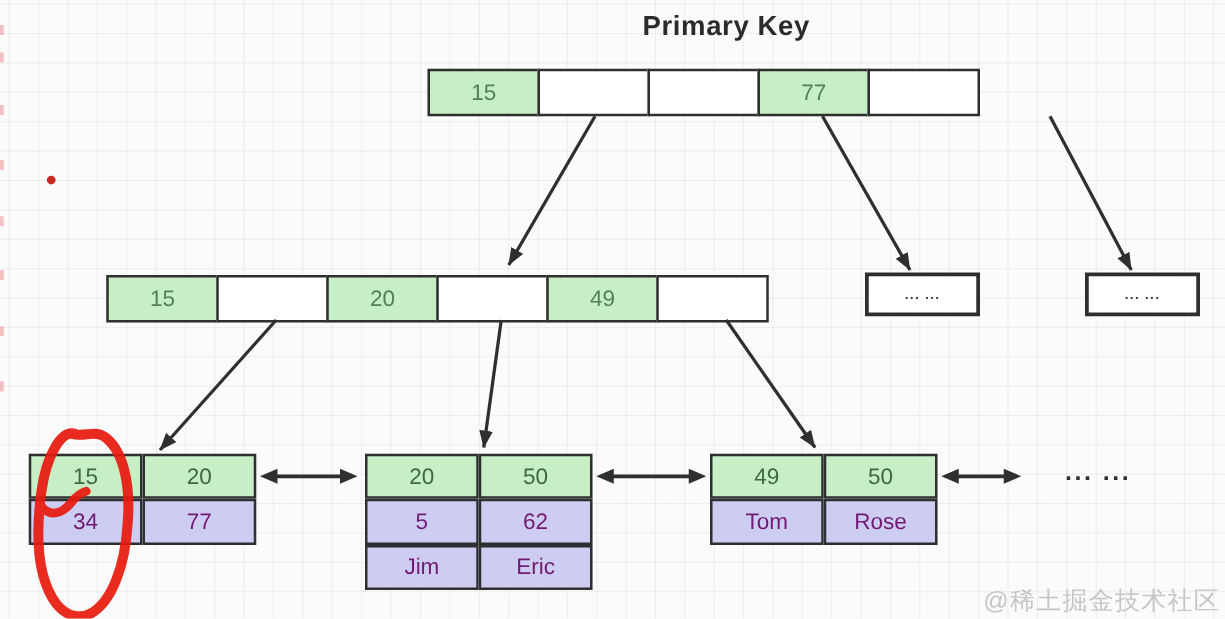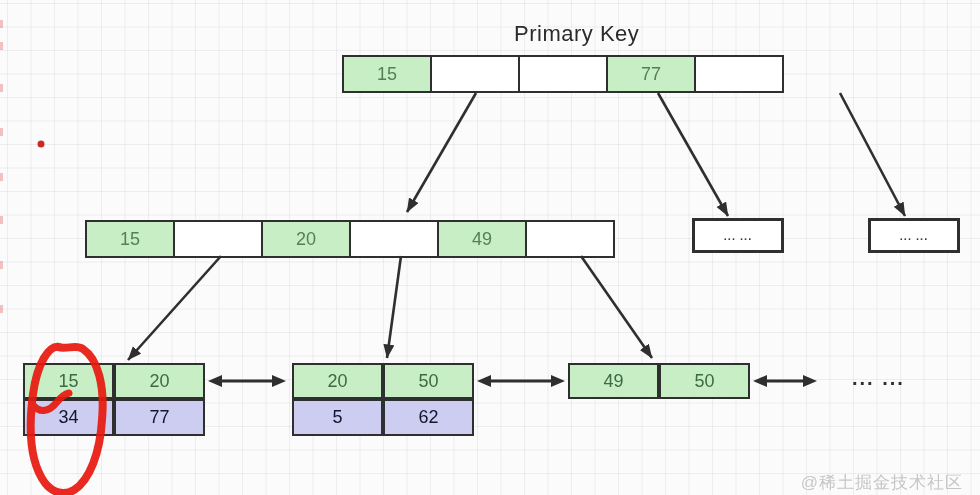--- a/index.html
+++ b/index.html
@@ -7,22 +7,22 @@
     position:relative; width:980px; height:495px; overflow:hidden;
     background-color:#fbfbfb;
     background-image:
       linear-gradient(to right, rgba(150,150,165,0.14) 1px, transparent 1px),
       linear-gradient(to bottom, rgba(150,150,165,0.14) 1px, transparent 1px);
     background-size:23.5px 23.5px;
     background-position:7px 3px;
     font-family:"Liberation Sans", sans-serif;
   }
   .title {
-    position:absolute; left:514px; top:21px;
-    font-size:22px; font-weight:normal; color:#2b2b2b;
+    position:absolute; left:514px; top:8px;
+    font-size:22px; font-weight:bold; color:#2b2b2b;
     letter-spacing:0.5px;
   }
   
   .keyrow { position:absolute; display:flex; }
   .keyrow .cell {
     box-sizing:border-box; width:90px; height:38px;
     border:2px solid var(--border-dark,#2f2f2f);
     background:#fff; display:flex; align-items:center; justify-content:center;
     font-size:18px; color:#547f58;
   }
@@ -36,28 +36,28 @@
     font-size:11px; font-weight:bold; color:#3a3a3a; letter-spacing:1px;
   }
   
   .leaf { position:absolute; top:363px; border-collapse:separate; border-spacing:0; }
   .leaf td {
     box-sizing:border-box; width:91px; height:36.3px;
     border:2px solid var(--border-dark,#2f2f2f);
     text-align:center; vertical-align:middle; font-size:18px;
   }
   .leaf tr.keyr td { background:var(--key-cell-green,#c8eec6); color:#3c6a43; }
-  .leaf tr.datar td { background:var(--data-cell-lavender,#cdcdf2); color:#0f172a; }
+  .leaf tr.datar td { background:var(--data-cell-lavender,#cdcdf2); color:#701a75; }
   .chain-ellipsis {
     position:absolute; left:852px; top:367px;
     font-size:20px; font-weight:bold; color:#2f2f2f; letter-spacing:2px;
   }
   .watermark {
-    position:absolute; right:17px; bottom:1px;
-    font-size:17px; color:#c6c6c6; letter-spacing:1px;
+    position:absolute; right:4px; bottom:1px;
+    font-size:20px; color:#c6c6c6; letter-spacing:1px;
   }
   svg.overlay { position:absolute; left:0; top:0; pointer-events:none; }
 </style>
 </head>
 <body>
 
 <div class="canvas">
 
   <div class="title">Primary Key</div>
 
@@ -97,28 +97,36 @@
   <table class="leaf" style="left:292px;">
     <tbody>
         <tr class="keyr">
       <td>20</td>
       <td>50</td>
     </tr>
     <tr class="datar">
       <td>5</td>
       <td>62</td>
     </tr>
+    <tr class="datar">
+      <td>Jim</td>
+      <td>Eric</td>
+    </tr>
   </tbody>
     </table>
 
   <table class="leaf" style="left:568px;">
     <tbody>
         <tr class="keyr">
       <td>49</td>
       <td>50</td>
+    </tr>
+    <tr class="datar">
+      <td>Tom</td>
+      <td>Rose</td>
     </tr>
   </tbody>
     </table>
 
   <div class="chain-ellipsis">... ...</div>
 
   <div class="watermark">@稀土掘金技术社区</div>
 
   <svg class="overlay" width="980" height="495" viewBox="0 0 980 495">
     <defs>

